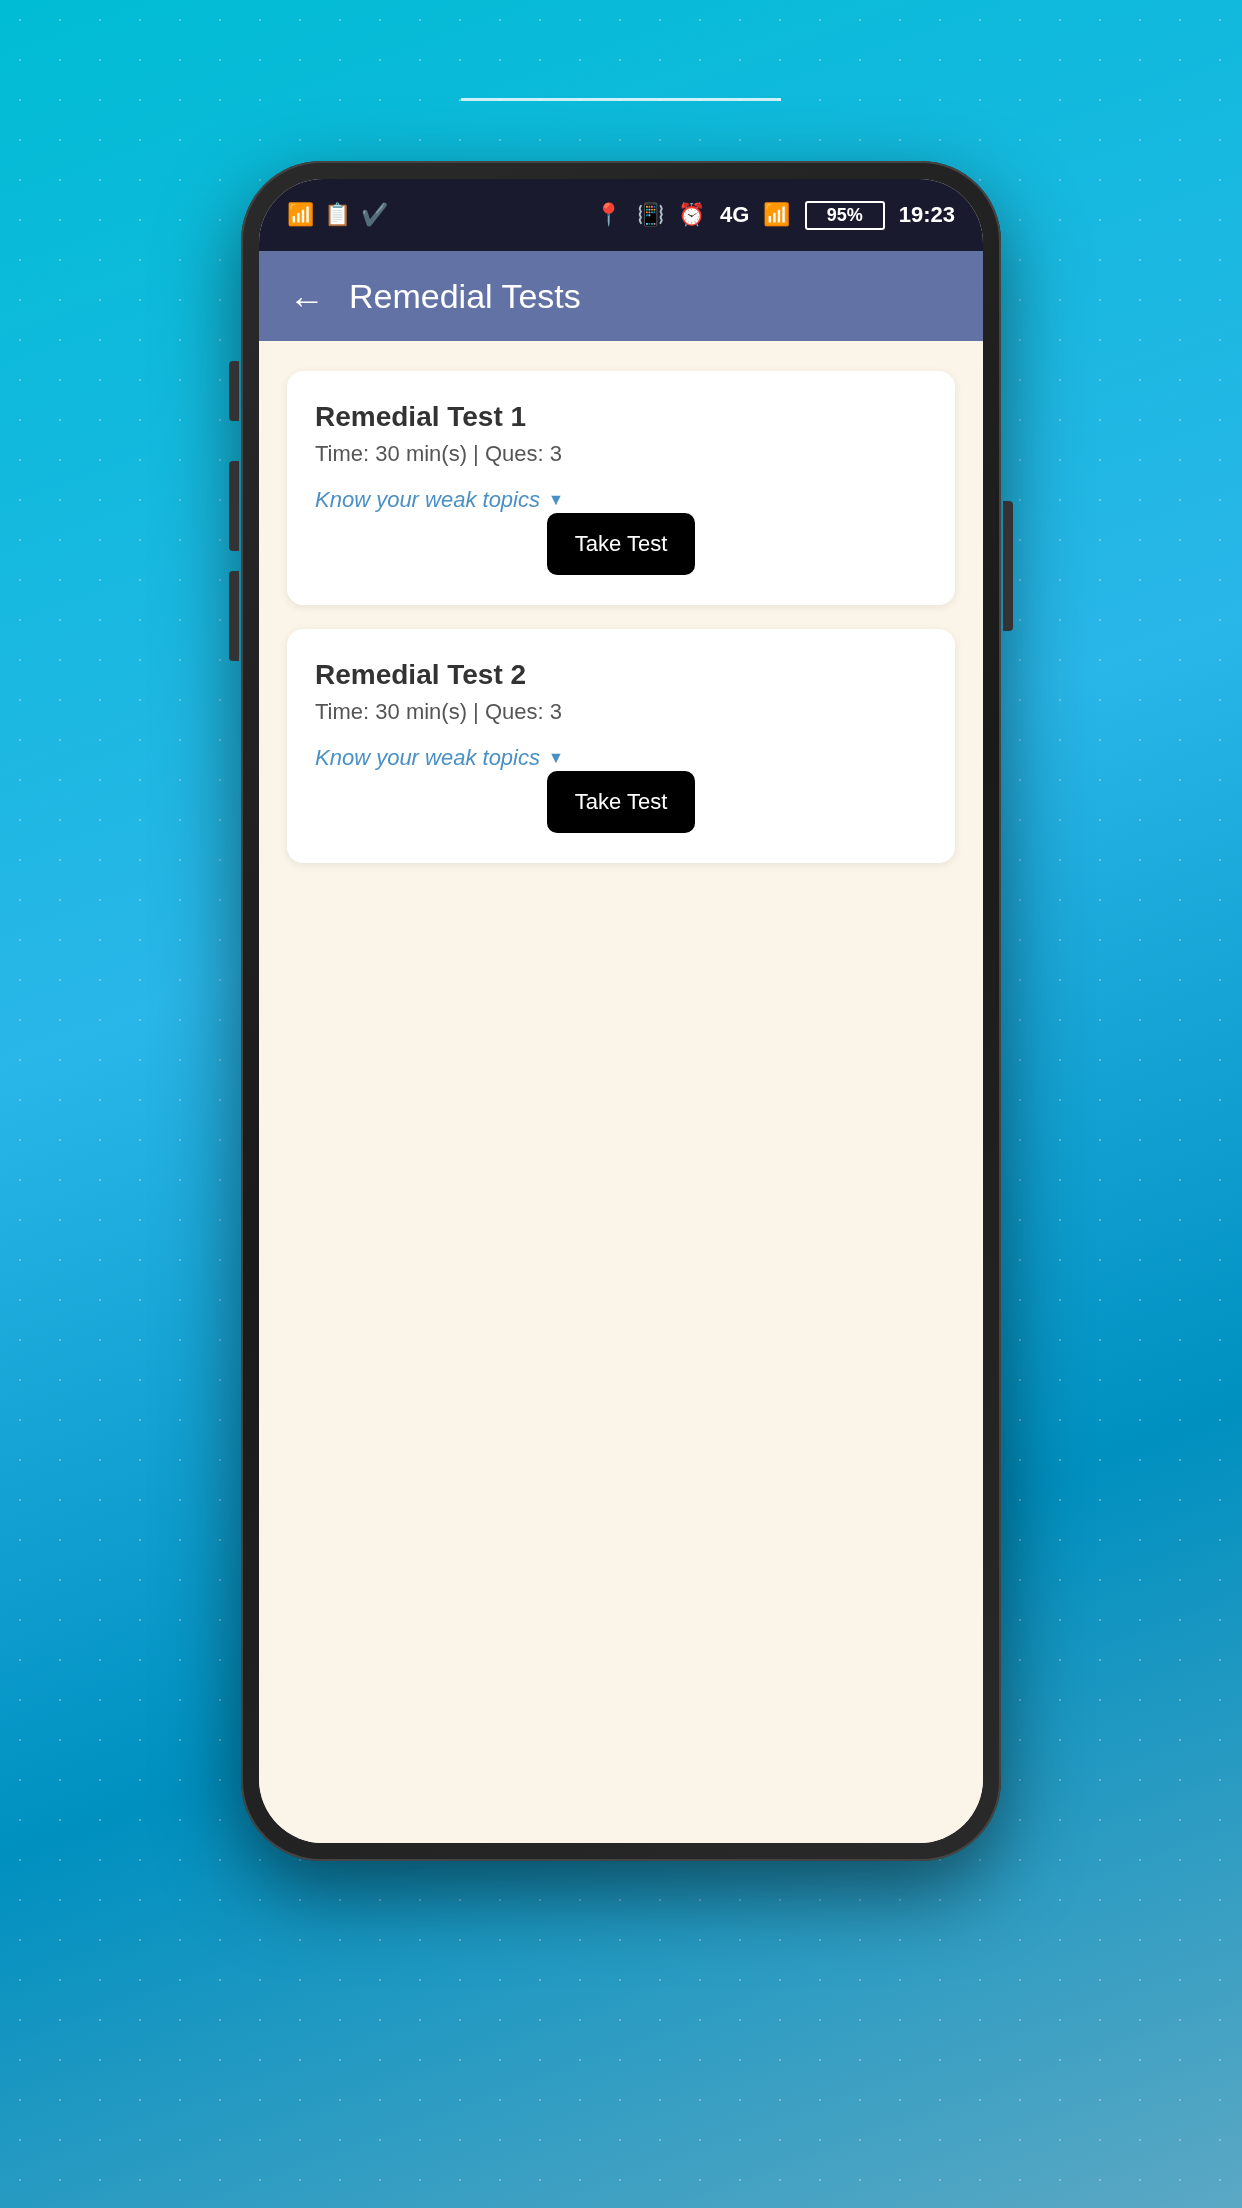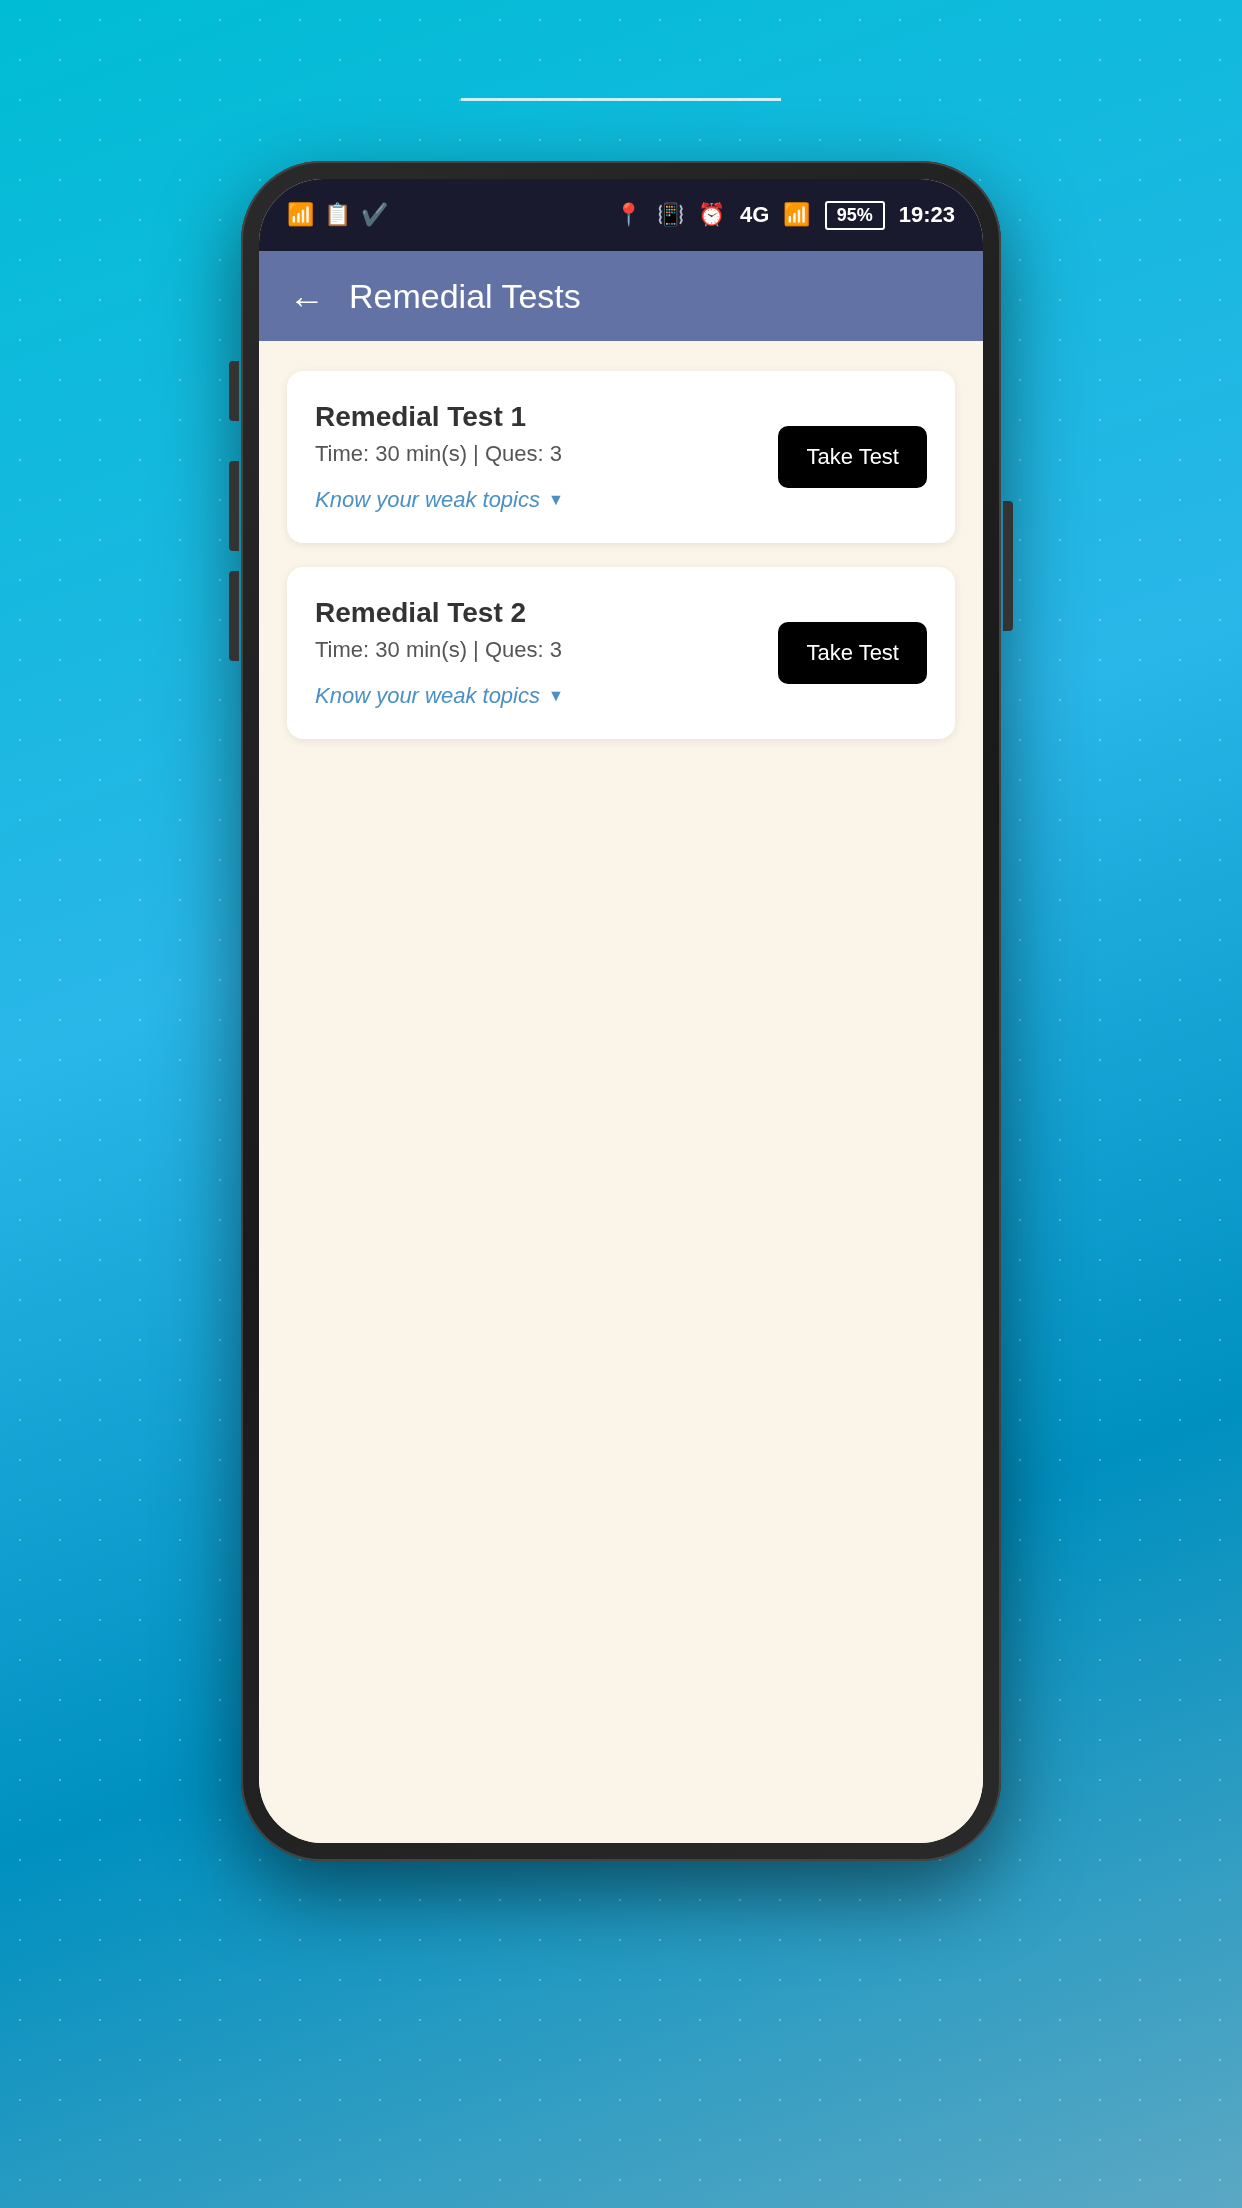--- a/index.html
+++ b/index.html
@@ -140,21 +140,21 @@
       align-items: center;
       gap: 14px;
       color: white;
       font-size: 22px;
       font-weight: 600;
     }
 
     .battery-box {
       border: 2px solid white;
       border-radius: 3px;
-      padding: 2px 10px;
+      padding: 2px 20px;
       font-size: 18px;
       position: relative;
     }
 
     
     .app-header {
       height: 90px;
       background: #6272a4;
       display: flex;
       align-items: center;
@@ -188,20 +188,21 @@
 
     
     .test-card {
       background: white;
       border-radius: 16px;
       padding: 30px 28px;
       box-shadow: 0 2px 8px rgba(0,0,0,0.08);
       display: flex;
       align-items: flex-start;
       justify-content: space-between;
+      flex-direction: column;
     }
 
     .test-card-left {
       display: flex;
       flex-direction: column;
       gap: 8px;
     }
 
     .test-card-title {
       font-size: 28px;

